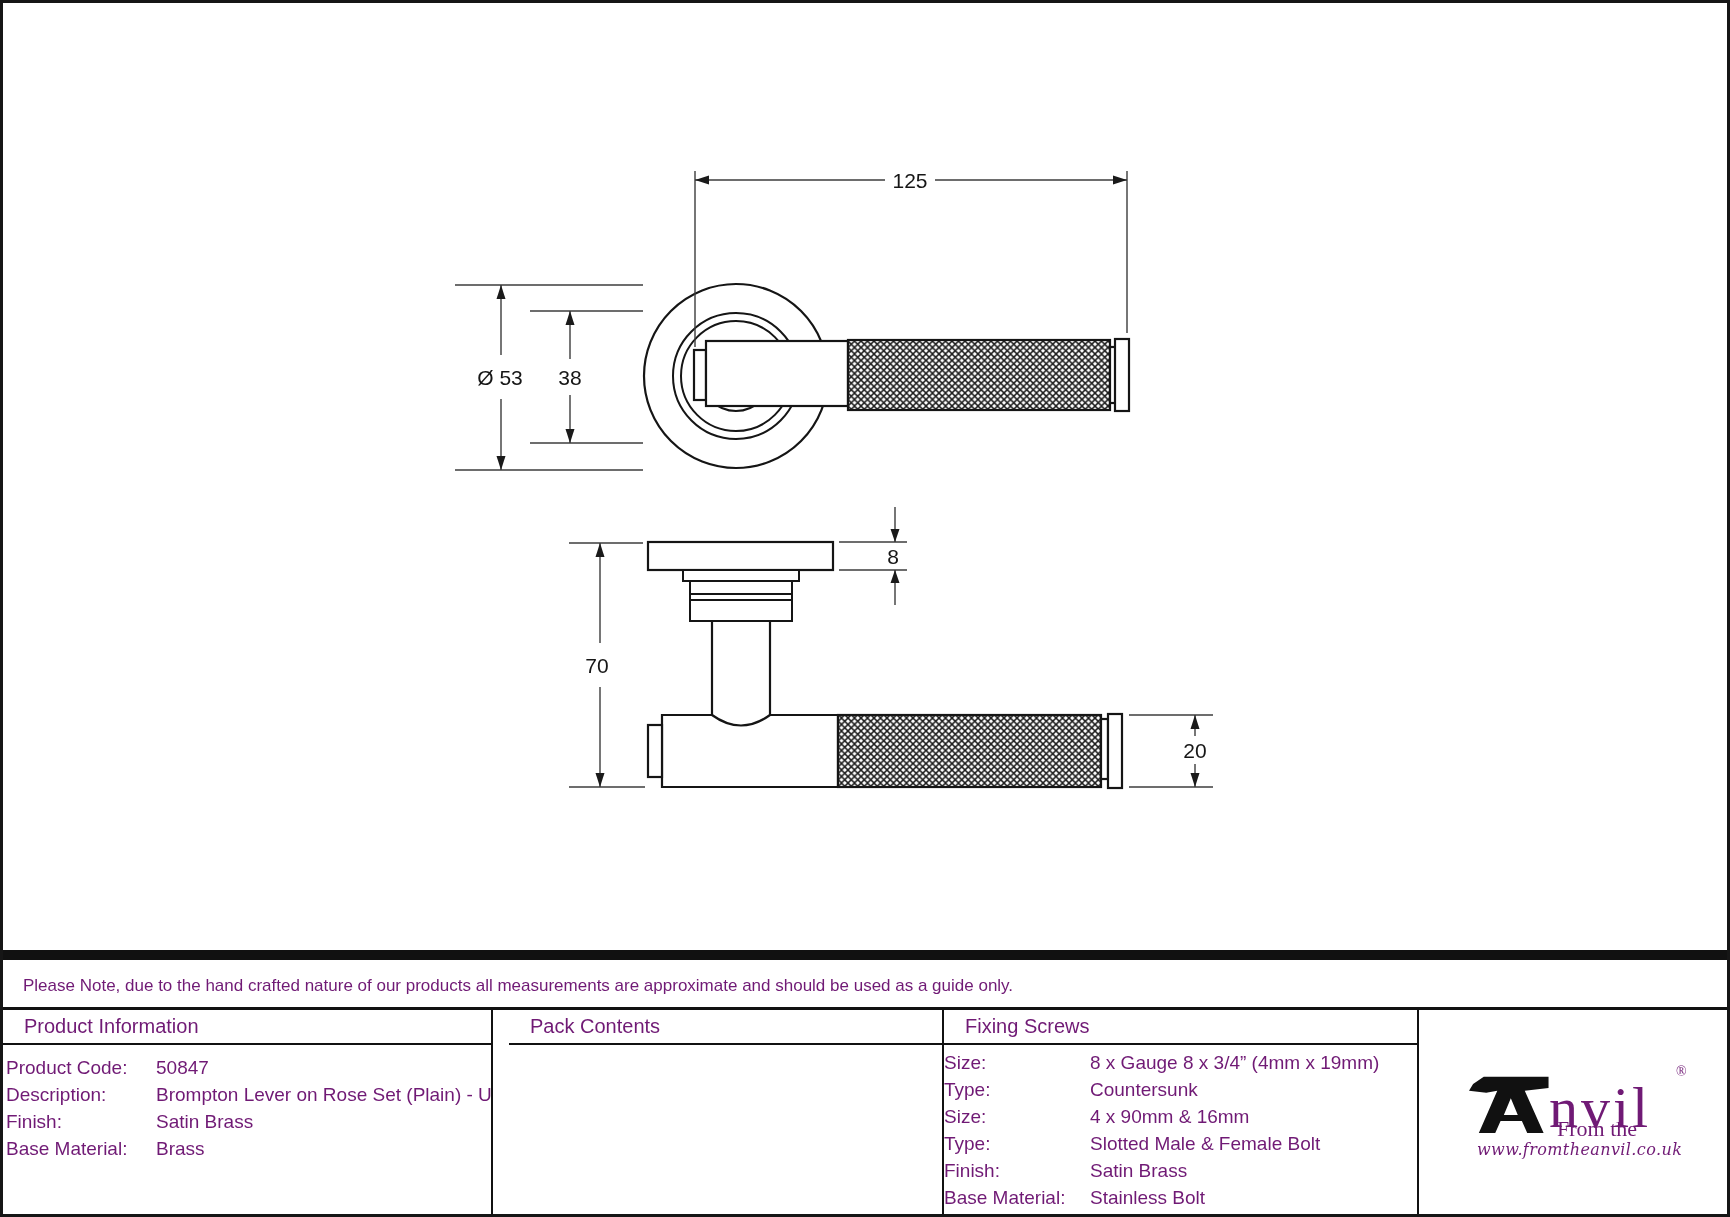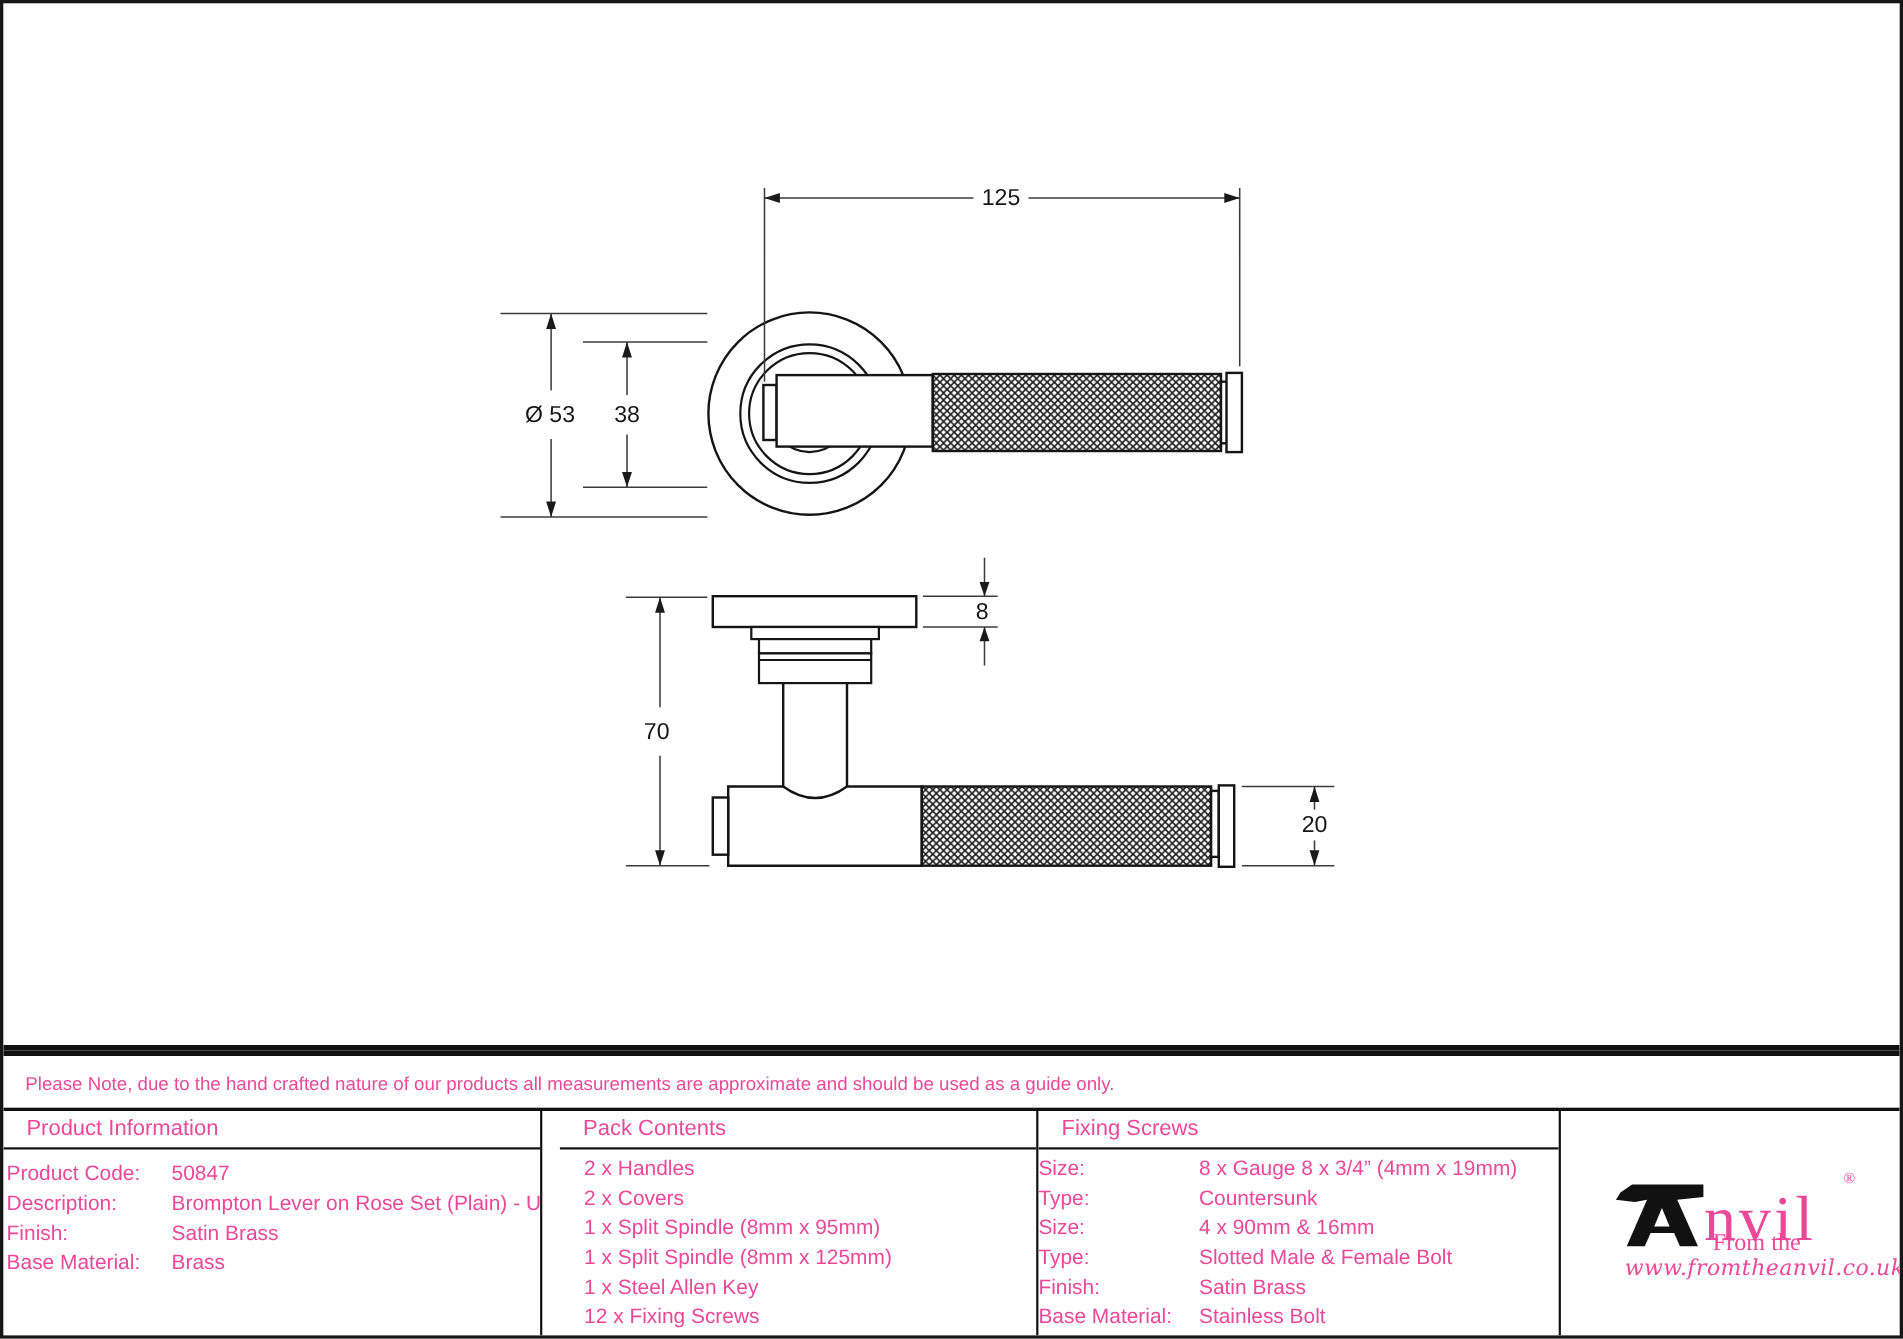--- a/index.html
+++ b/index.html
@@ -1,19 +1,19 @@
 <!DOCTYPE html>
 <html><head>
 <meta charset="utf-8">
 <style>
   html,body{margin:0;padding:0;background:#888;}
   #sheet{
     position:relative;width:1730px;height:1217px;background:#ffffff;
     border:3px solid #161616;box-sizing:border-box;overflow:hidden;
-    font-family:"Liberation Sans", sans-serif;color:#ec4899;
+    font-family:"Liberation Sans", sans-serif;color:#701a75;
   }
   
   #drawing-area{position:absolute;left:0;top:0;width:1724px;height:947px;border-bottom:5px solid #111;}
   #drawing-area svg{display:block;width:100%;height:100%;}
   
   #note-bar{
     position:absolute;left:0;top:952px;width:1724px;height:55px;box-sizing:border-box;
     border-bottom:3px solid #111;line-height:52px;padding-left:20px;
     font-size:17px;white-space:nowrap;overflow:hidden;
   }
@@ -36,21 +36,21 @@
   .col2 .col-body{padding-left:22px;padding-top:4px;}
   .list-row{height:27px;line-height:27px;font-size:19px;white-space:nowrap;}
   .col3 .col-body{padding-top:4px;}
   .col3 .kv-label{width:146px;flex:0 0 146px;}
   
   #logo{position:absolute;left:50px;top:58px;width:230px;height:100px;}
   #anvil-glyph{position:absolute;left:0;top:0;}
   #logo-tagline{position:absolute;left:88px;top:0;font-family:"Liberation Serif",serif;font-size:22px;white-space:nowrap;margin-top:48px;}
   #logo-brand{position:absolute;left:80px;top:12px;font-family:"Liberation Serif",serif;font-size:58px;line-height:56px;letter-spacing:3px;white-space:nowrap;}
   #logo-reg{position:absolute;left:207px;top:-4px;font-family:"Liberation Serif",serif;font-size:14px;}
-  #logo-site{position:absolute;left:8px;top:72px;font-family:"DejaVu Serif",serif;font-style:italic;font-size:20px;letter-spacing:0.4px;white-space:nowrap;}
+  #logo-site{position:absolute;left:8px;top:72px;font-family:"DejaVu Serif",serif;font-style:italic;font-size:16px;letter-spacing:0.4px;white-space:nowrap;}
 </style>
 </head>
 <body>
 
 <div id="sheet">
 
   <div id="drawing-area">
     <svg viewBox="0 0 1724 947">
       <defs>
         <pattern id="knurl" width="6.5" height="6.5" patternUnits="userSpaceOnUse">
@@ -160,28 +160,20 @@
         </div>
         <div class="kv-row">
           <span class="kv-label">Base Material:</span>
           <span class="kv-value">Brass</span>
         </div>
       </div>
     </div>
 
     <div class="col col2">
       <div class="col-header">Pack Contents</div>
-      <div class="col-body">
-        <div class="list-row">2 x Handles</div>
-        <div class="list-row">2 x Covers</div>
-        <div class="list-row">1 x Split Spindle (8mm x 95mm)</div>
-        <div class="list-row">1 x Split Spindle (8mm x 125mm)</div>
-        <div class="list-row">1 x Steel Allen Key</div>
-        <div class="list-row">12 x Fixing Screws</div>
-      </div>
     </div>
 
     <div class="col col3">
       <div class="col-header">Fixing Screws</div>
       <div class="col-body">
         <div class="kv-row">
           <span class="kv-label">Size:</span>
           <span class="kv-value">8 x Gauge 8 x 3/4” (4mm x 19mm)</span>
         </div>
         <div class="kv-row">

